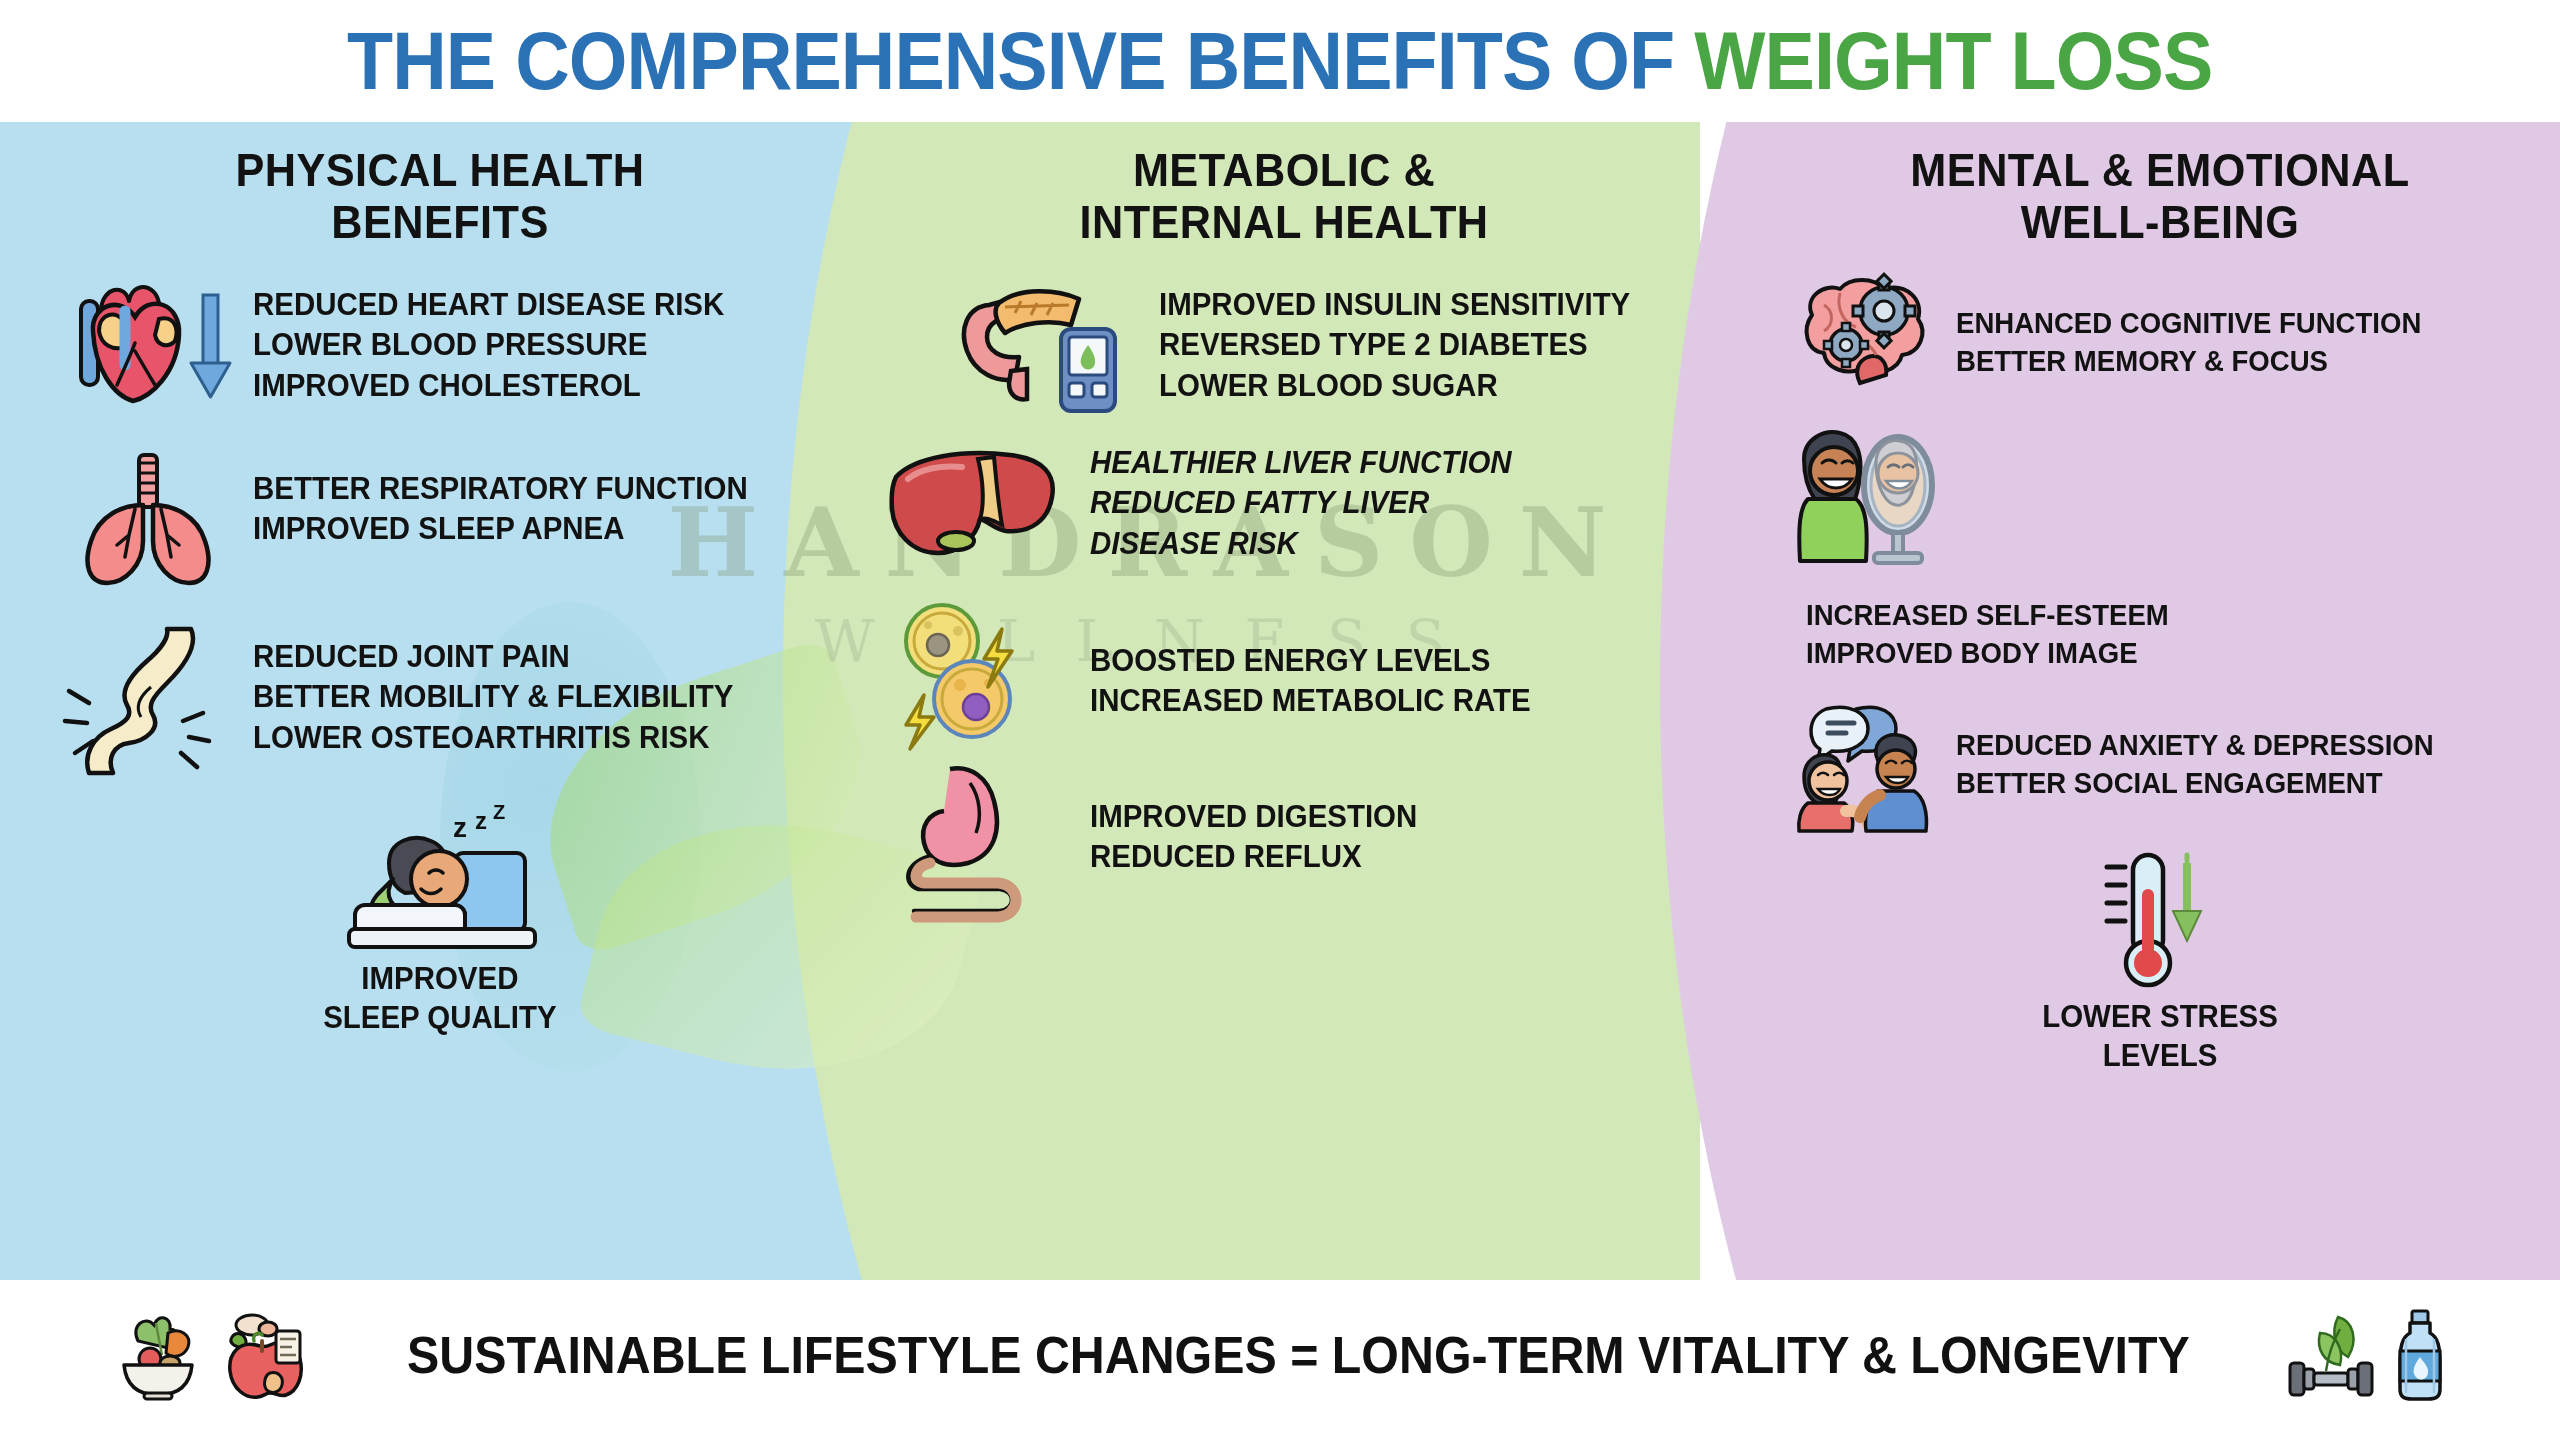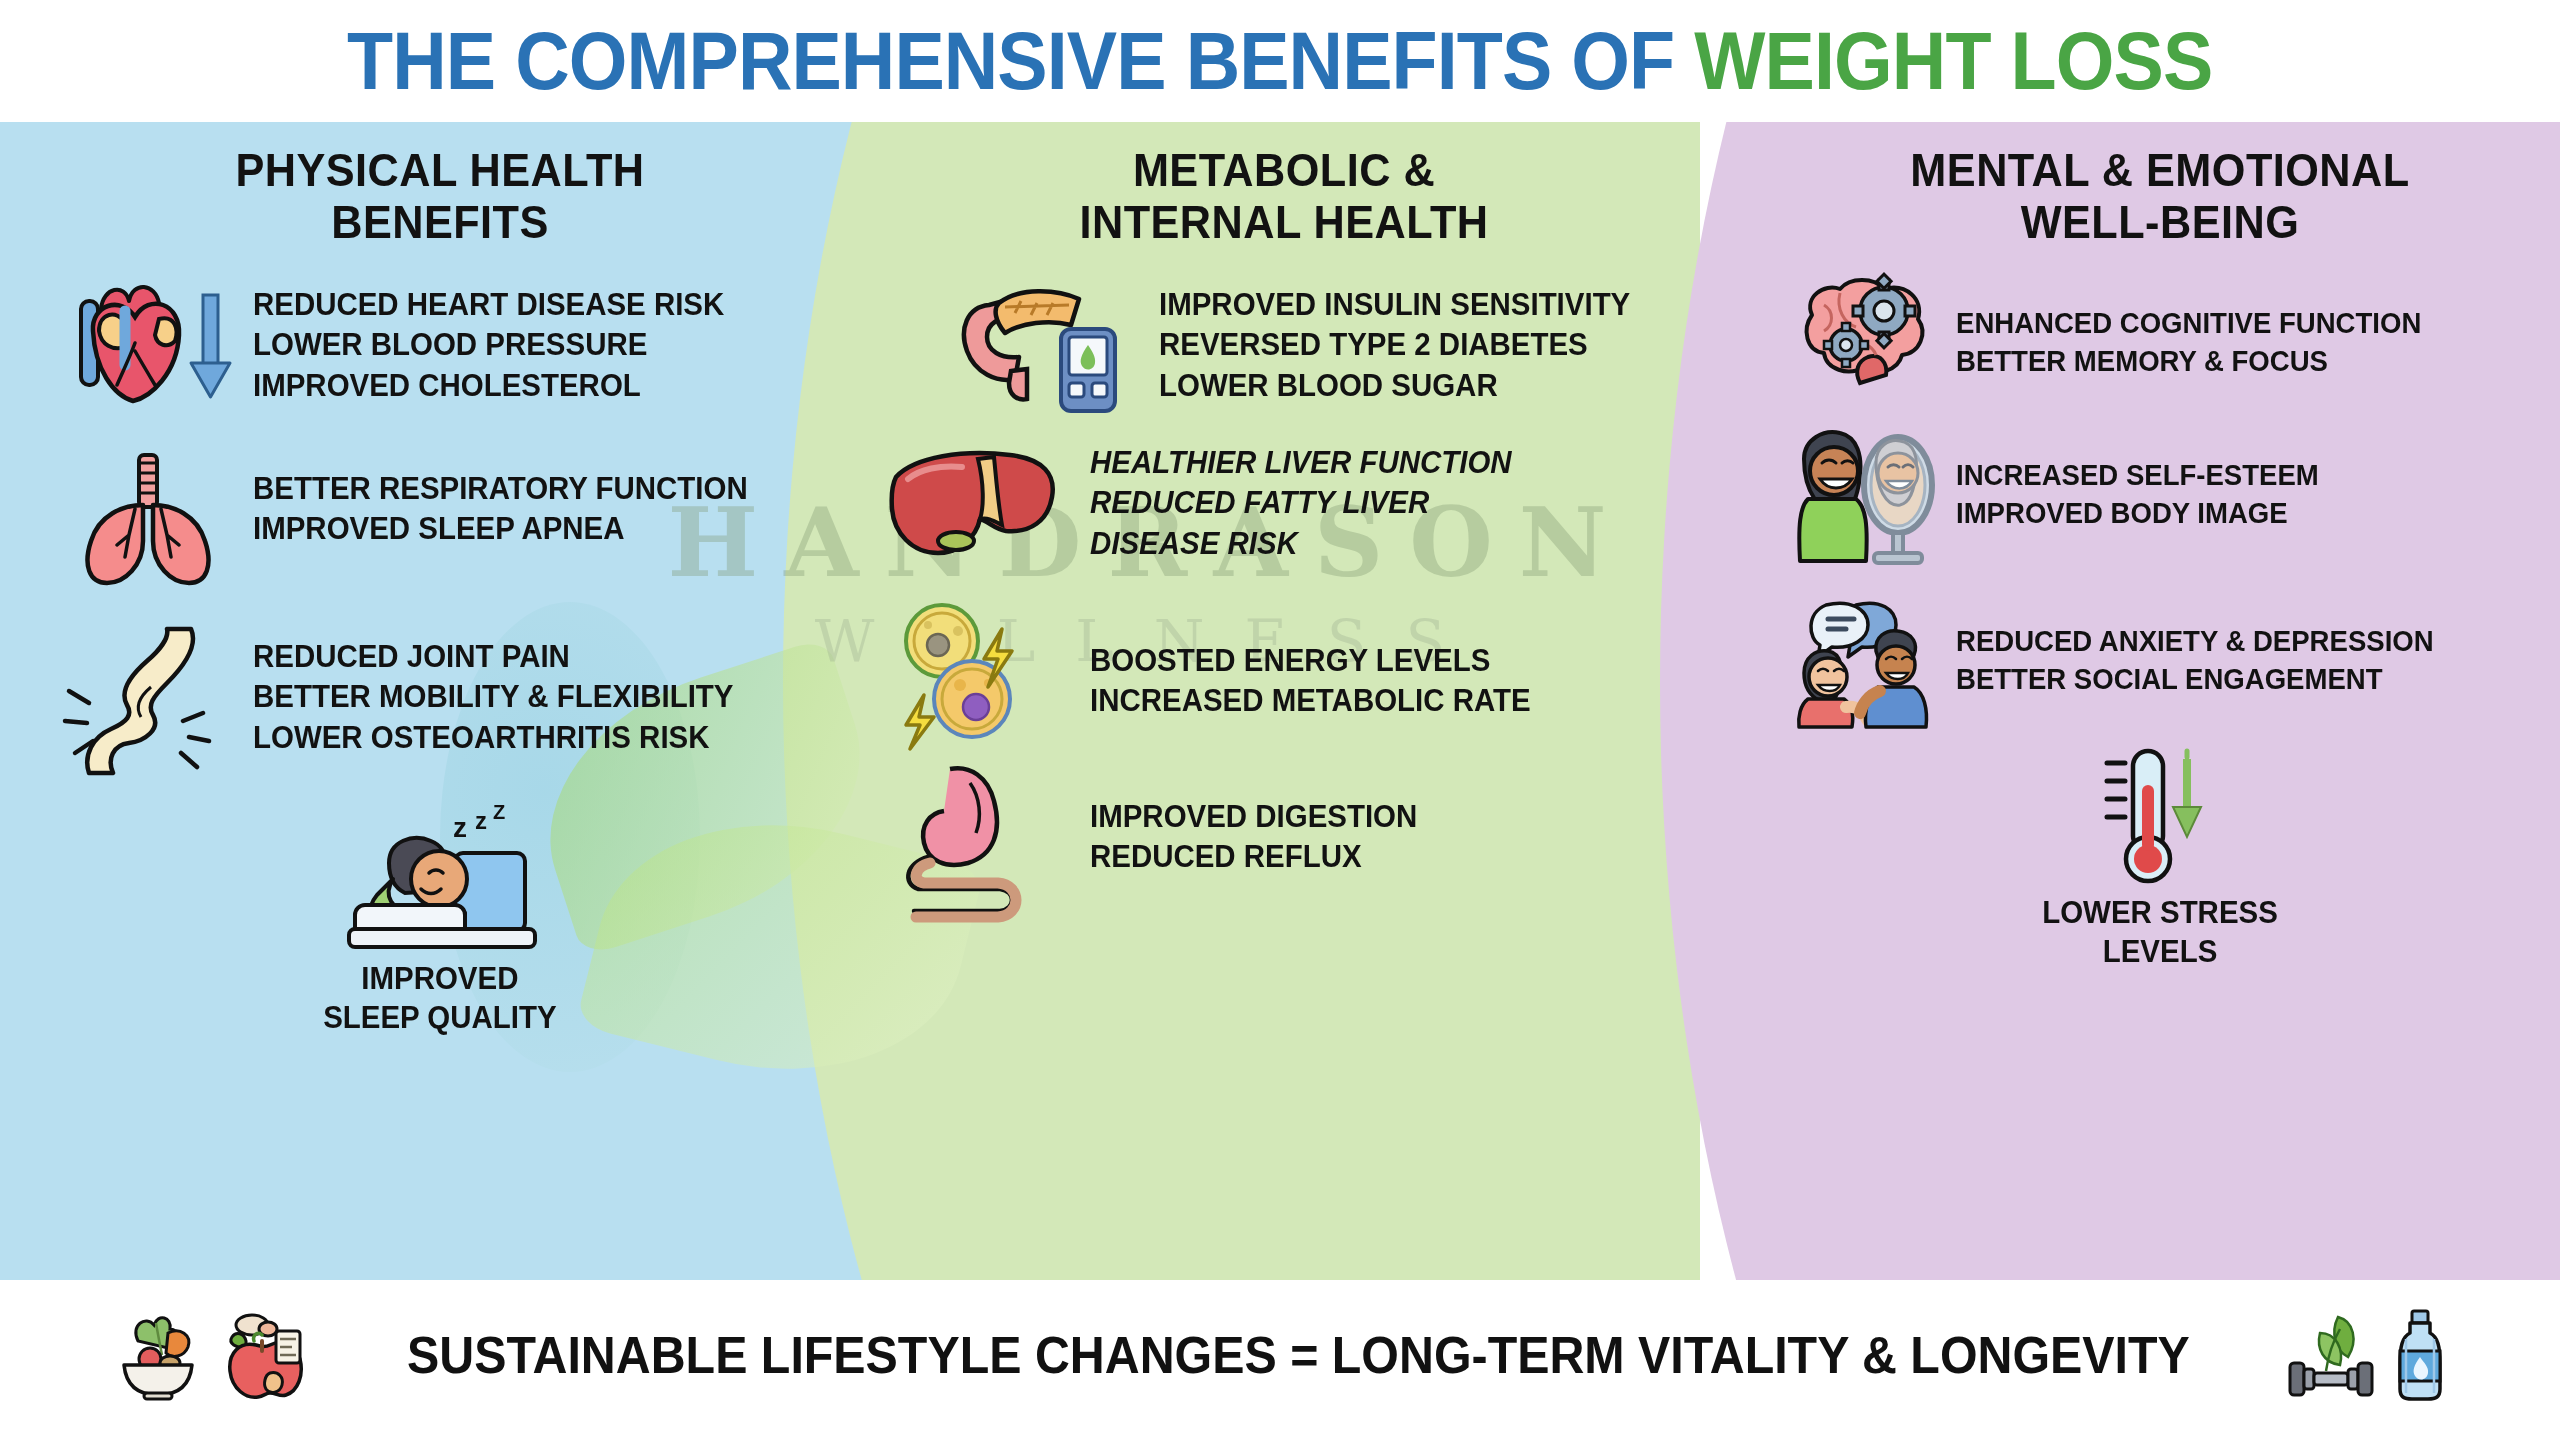--- a/index.html
+++ b/index.html
@@ -339,21 +339,21 @@
             </g>
           </g>
         </svg>
       </div>
       <div class="row-lines" style="margin:16px 0 0 16px;font-size:29px;">
         <div>ENHANCED COGNITIVE FUNCTION</div>
         <div>BETTER MEMORY &amp; FOCUS</div>
       </div>
     </div>
 
-    <div class="row" style="margin:34px 0 0 30px;">
+    <div class="row" style="margin:34px 0 0 30px;flex-direction:column;">
       <div class="row-icon" style="width:150px;height:140px;">
         <svg width="150" height="140" viewBox="0 0 150 140">
           <path d="M14 30 C14 10 34 0 50 4 C68 8 72 28 70 46 C68 68 62 82 50 84 C30 86 14 62 14 30 Z" fill="#3f4450" stroke="#111" stroke-width="4"></path>
           <circle cx="44" cy="42" r="24" fill="#c78356" stroke="#111" stroke-width="4"></circle>
           <path d="M32 34 C36 30 42 30 46 34 M52 34 C55 31 60 31 63 34" stroke="#111" stroke-width="3" fill="none" stroke-linecap="round"></path>
           <path d="M30 50 C38 62 54 62 62 50 Z" fill="#fff" stroke="#111" stroke-width="3"></path>
           <path d="M18 70 C10 78 8 96 10 132 L76 132 C78 96 76 78 66 70 Z" fill="#8fd15a" stroke="#111" stroke-width="4" stroke-linejoin="round"></path>
           <ellipse cx="108" cy="56" rx="34" ry="48" fill="#cfdbe6" stroke="#7f8c9b" stroke-width="6"></ellipse>
           <ellipse cx="108" cy="56" rx="27" ry="41" fill="#e8d7c5" stroke="#a6b4c2" stroke-width="3"></ellipse>
           <path d="M86 34 C86 16 100 10 110 12 C124 14 128 28 126 44 C124 62 120 74 110 76 C96 78 86 58 86 34 Z" fill="#cfcfd3" stroke="#8d939c" stroke-width="3"></path>

